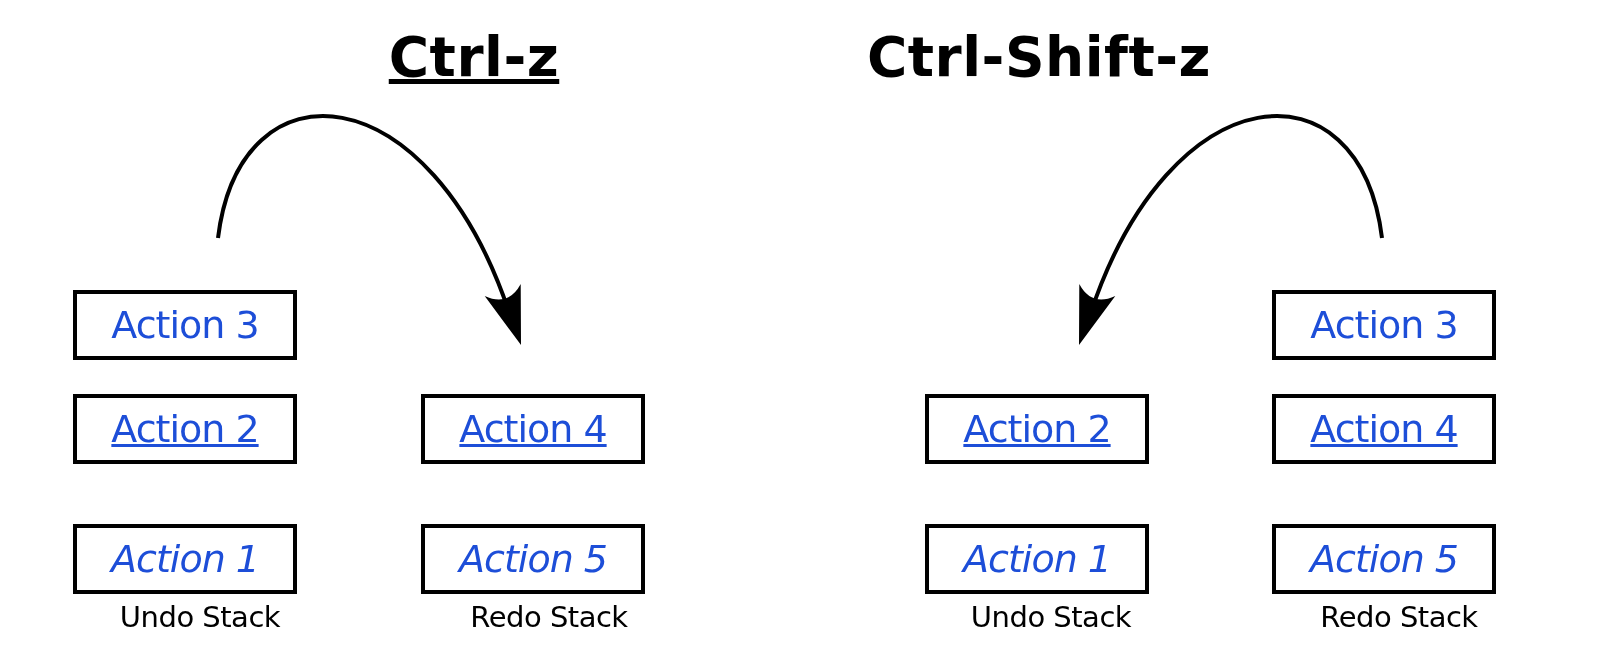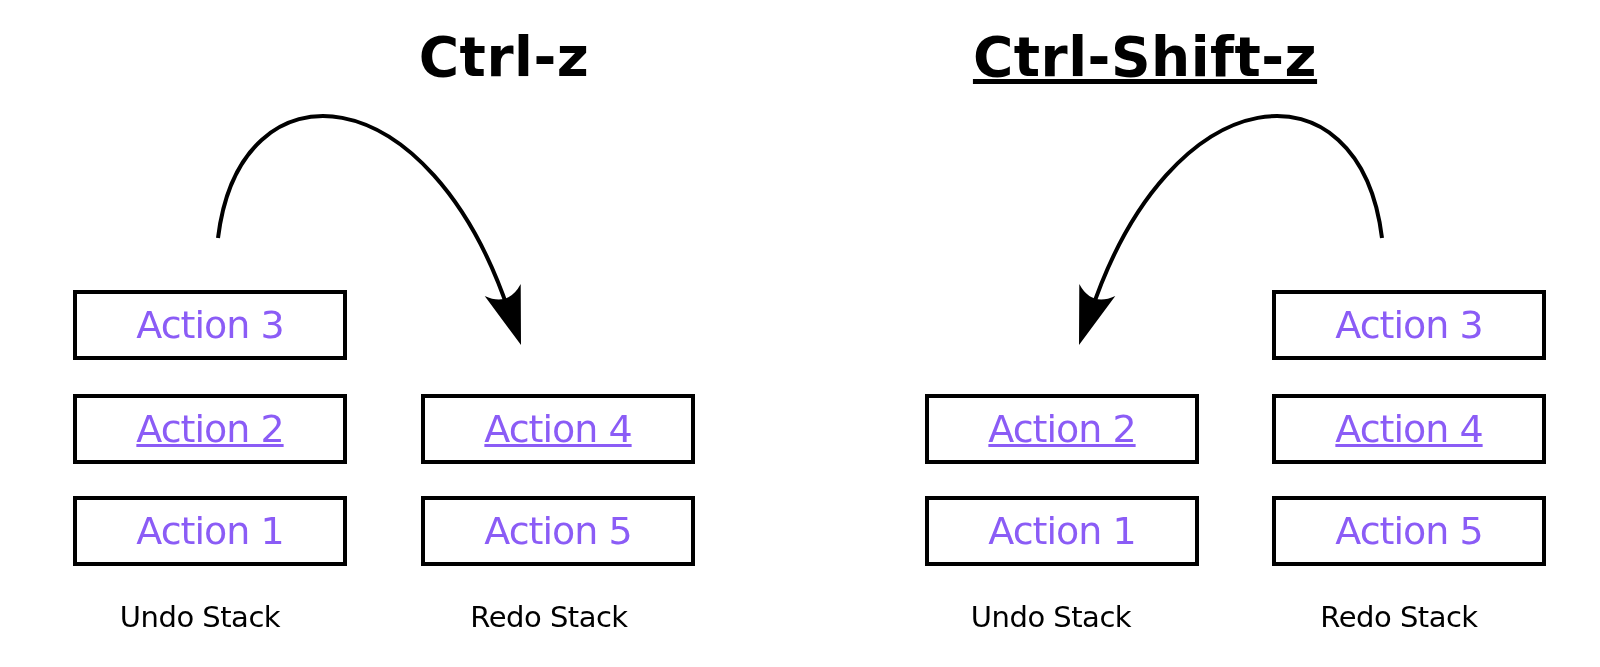--- a/index.html
+++ b/index.html
@@ -21,83 +21,83 @@
     font-size: 55px;
     font-weight: bold;
     line-height: 58px;
     letter-spacing: 0.5px;
     white-space: nowrap;
     color: #000000;
     top: 28px;
   }
   .abox {
     position: absolute;
-    width: 274px; height: 70px;
+    width: 224px; height: 70px;
     box-sizing: border-box;
     border: 4px solid #000000;
     background: #ffffff;
     display: flex;
     align-items: center;
     justify-content: center;
     font-size: 38px;
     letter-spacing: -1px;
-    color: #8b5cf6;
+    color: #1d4ed8;
     white-space: nowrap;
   }
   .stack-label {
     position: absolute;
     transform: translate(-50%, -50%);
     font-size: 29px;
     letter-spacing: -0.5px;
     white-space: nowrap;
     color: #000000;
   }
   .arrows {
     position: absolute;
     left: 0; top: 0;
     width: 1600px; height: 667px;
     pointer-events: none;
   }
   
   .c1 { left: 73px; }  .c2 { left: 421px; }
   .c3 { left: 925px; } .c4 { left: 1272px; }
-  .r1 { top: 290px; }  .r2 { top: 394px; text-decoration: underline; }  .r3 { top: 496px; }
+  .r1 { top: 290px; }  .r2 { top: 394px; text-decoration: underline; }  .r3 { top: 524px; font-style: italic; }
 </style>
 </head>
 <body>
 
 <div id="canvas">
 
   <svg class="arrows" width="1600" height="667" viewBox="0 0 1600 667" xmlns="http://www.w3.org/2000/svg">
     <g>
       <path d="M 218 238 C 240 58, 430 72, 510 315" fill="none" stroke="#000000" stroke-width="4"></path>
       <path d="M 521 345 L 484.7 296 Q 508.4 307 520.7 284 Z" fill="#000000"></path>
     </g>
     <g>
       <path d="M 1382 238 C 1360 58, 1170 72, 1090 315" fill="none" stroke="#000000" stroke-width="4"></path>
       <path d="M 1079 345 L 1115.3 296 Q 1091.6 307 1079.3 284 Z" fill="#000000"></path>
     </g>
   </svg>
 
   <div>
-    <div class="kbd-title" style="left:504px;">Ctrl-z</div>
+    <div class="kbd-title" style="left:474px;text-decoration:underline;">Ctrl-z</div>
 
     <div class="abox c1 r1">Action 3</div>
     <div class="abox c1 r2">Action 2</div>
     <div class="abox c1 r3">Action 1</div>
 
     <div class="abox c2 r2">Action 4</div>
     <div class="abox c2 r3">Action 5</div>
 
     <div class="stack-label" style="left:200px; top:617px;">Undo Stack</div>
     <div class="stack-label" style="left:549px; top:617px;">Redo Stack</div>
   </div>
 
   <div>
-    <div class="kbd-title" style="left:1145px;text-decoration:underline;">Ctrl-Shift-z</div>
+    <div class="kbd-title" style="left:1039px;">Ctrl-Shift-z</div>
 
     <div class="abox c3 r2">Action 2</div>
     <div class="abox c3 r3">Action 1</div>
 
     <div class="abox c4 r1">Action 3</div>
     <div class="abox c4 r2">Action 4</div>
     <div class="abox c4 r3">Action 5</div>
 
     <div class="stack-label" style="left:1051px; top:617px;">Undo Stack</div>
     <div class="stack-label" style="left:1399px; top:617px;">Redo Stack</div>

